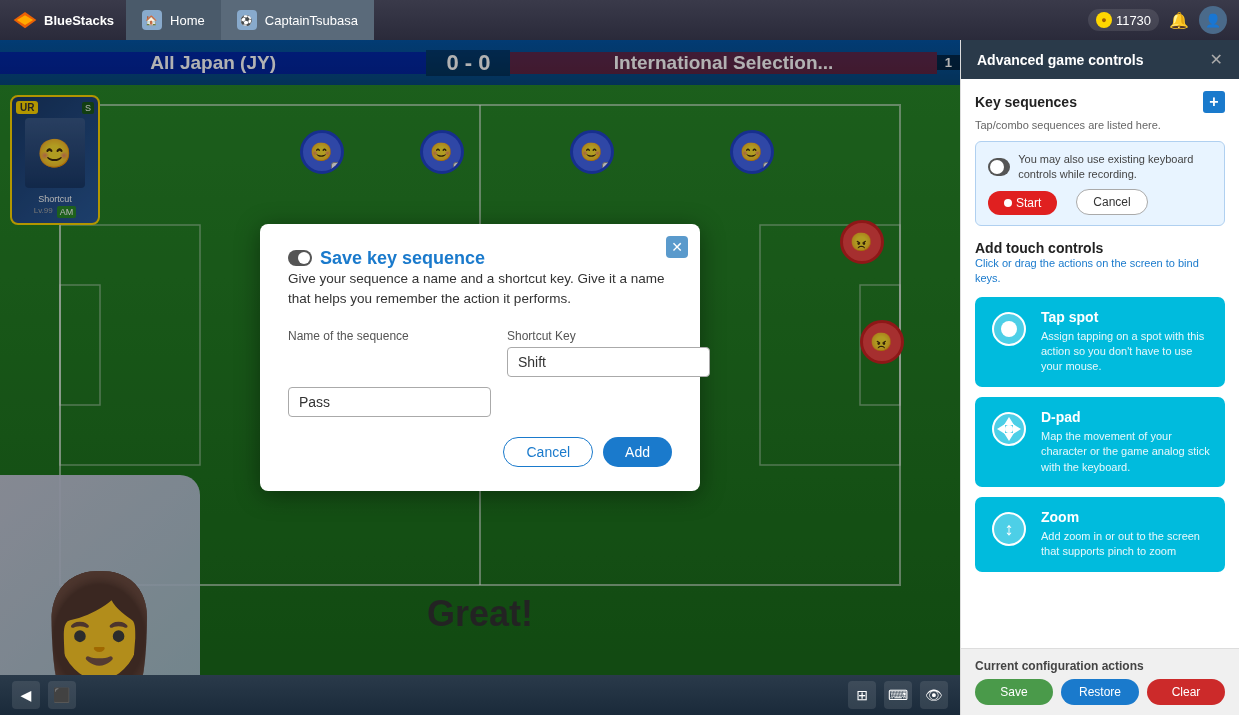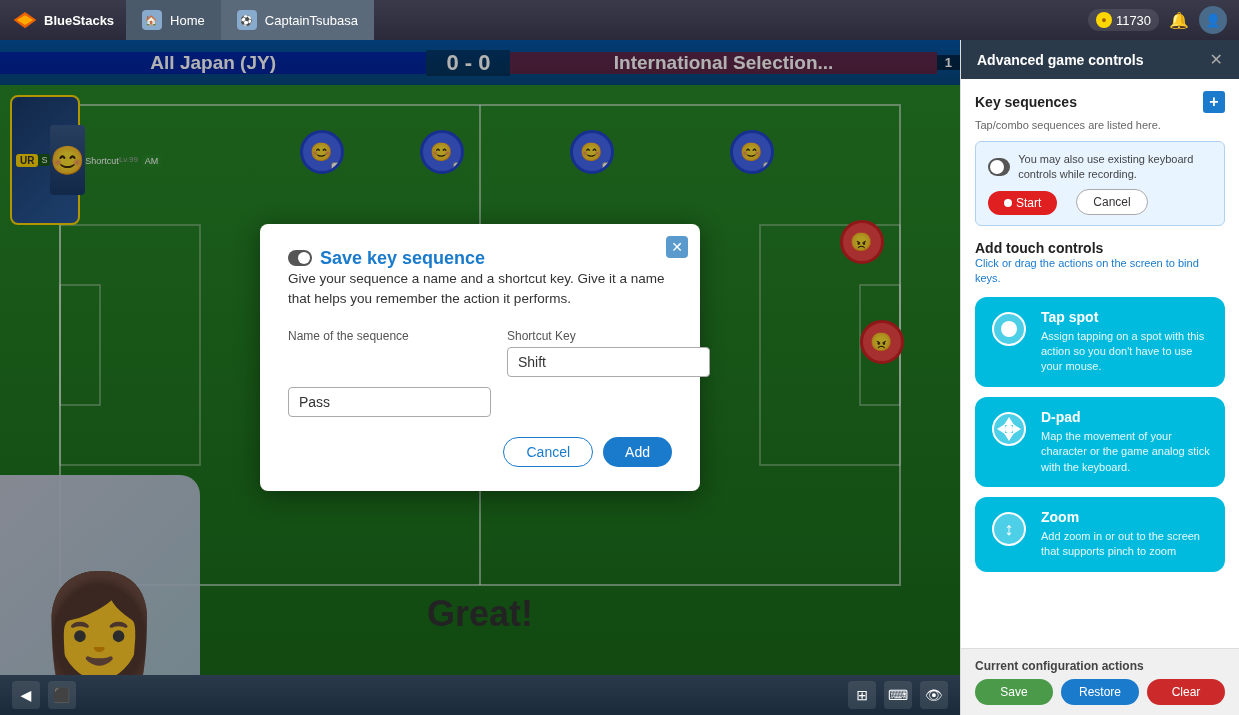--- a/index.html
+++ b/index.html
@@ -162,27 +162,28 @@
       align-items: flex-end;
       justify-content: center;
       overflow: hidden;
     }
 
     
     .player-card {
       position: absolute;
       top: 55px;
       left: 10px;
-      width: 70px;
+      width: 90px;
       height: 130px;
       background: linear-gradient(135deg, #1a3a6a, #2a5a9a);
       border-radius: 8px;
       border: 2px solid gold;
       z-index: 3;
       display: flex;
+      flex-direction: column;
       align-items: center;
       padding: 4px;
     }
     .card-badge {
       background: gold;
       color: #333;
       font-size: 10px;
       font-weight: bold;
       padding: 1px 4px;
       border-radius: 3px;
@@ -490,21 +491,21 @@
     .add-touch-desc {
       font-size: 11px;
       color: #1a7acc;
       margin-bottom: 10px;
       line-height: 1.4;
     }
 
     
     .control-card {
       background: #00bbdd;
-      border-radius: 12px;
+      border-radius: 7px;
       padding: 12px 14px;
       margin-bottom: 10px;
       display: flex;
       align-items: flex-start;
       gap: 12px;
       cursor: pointer;
     }
     .control-icon {
       width: 40px;
       height: 40px;

